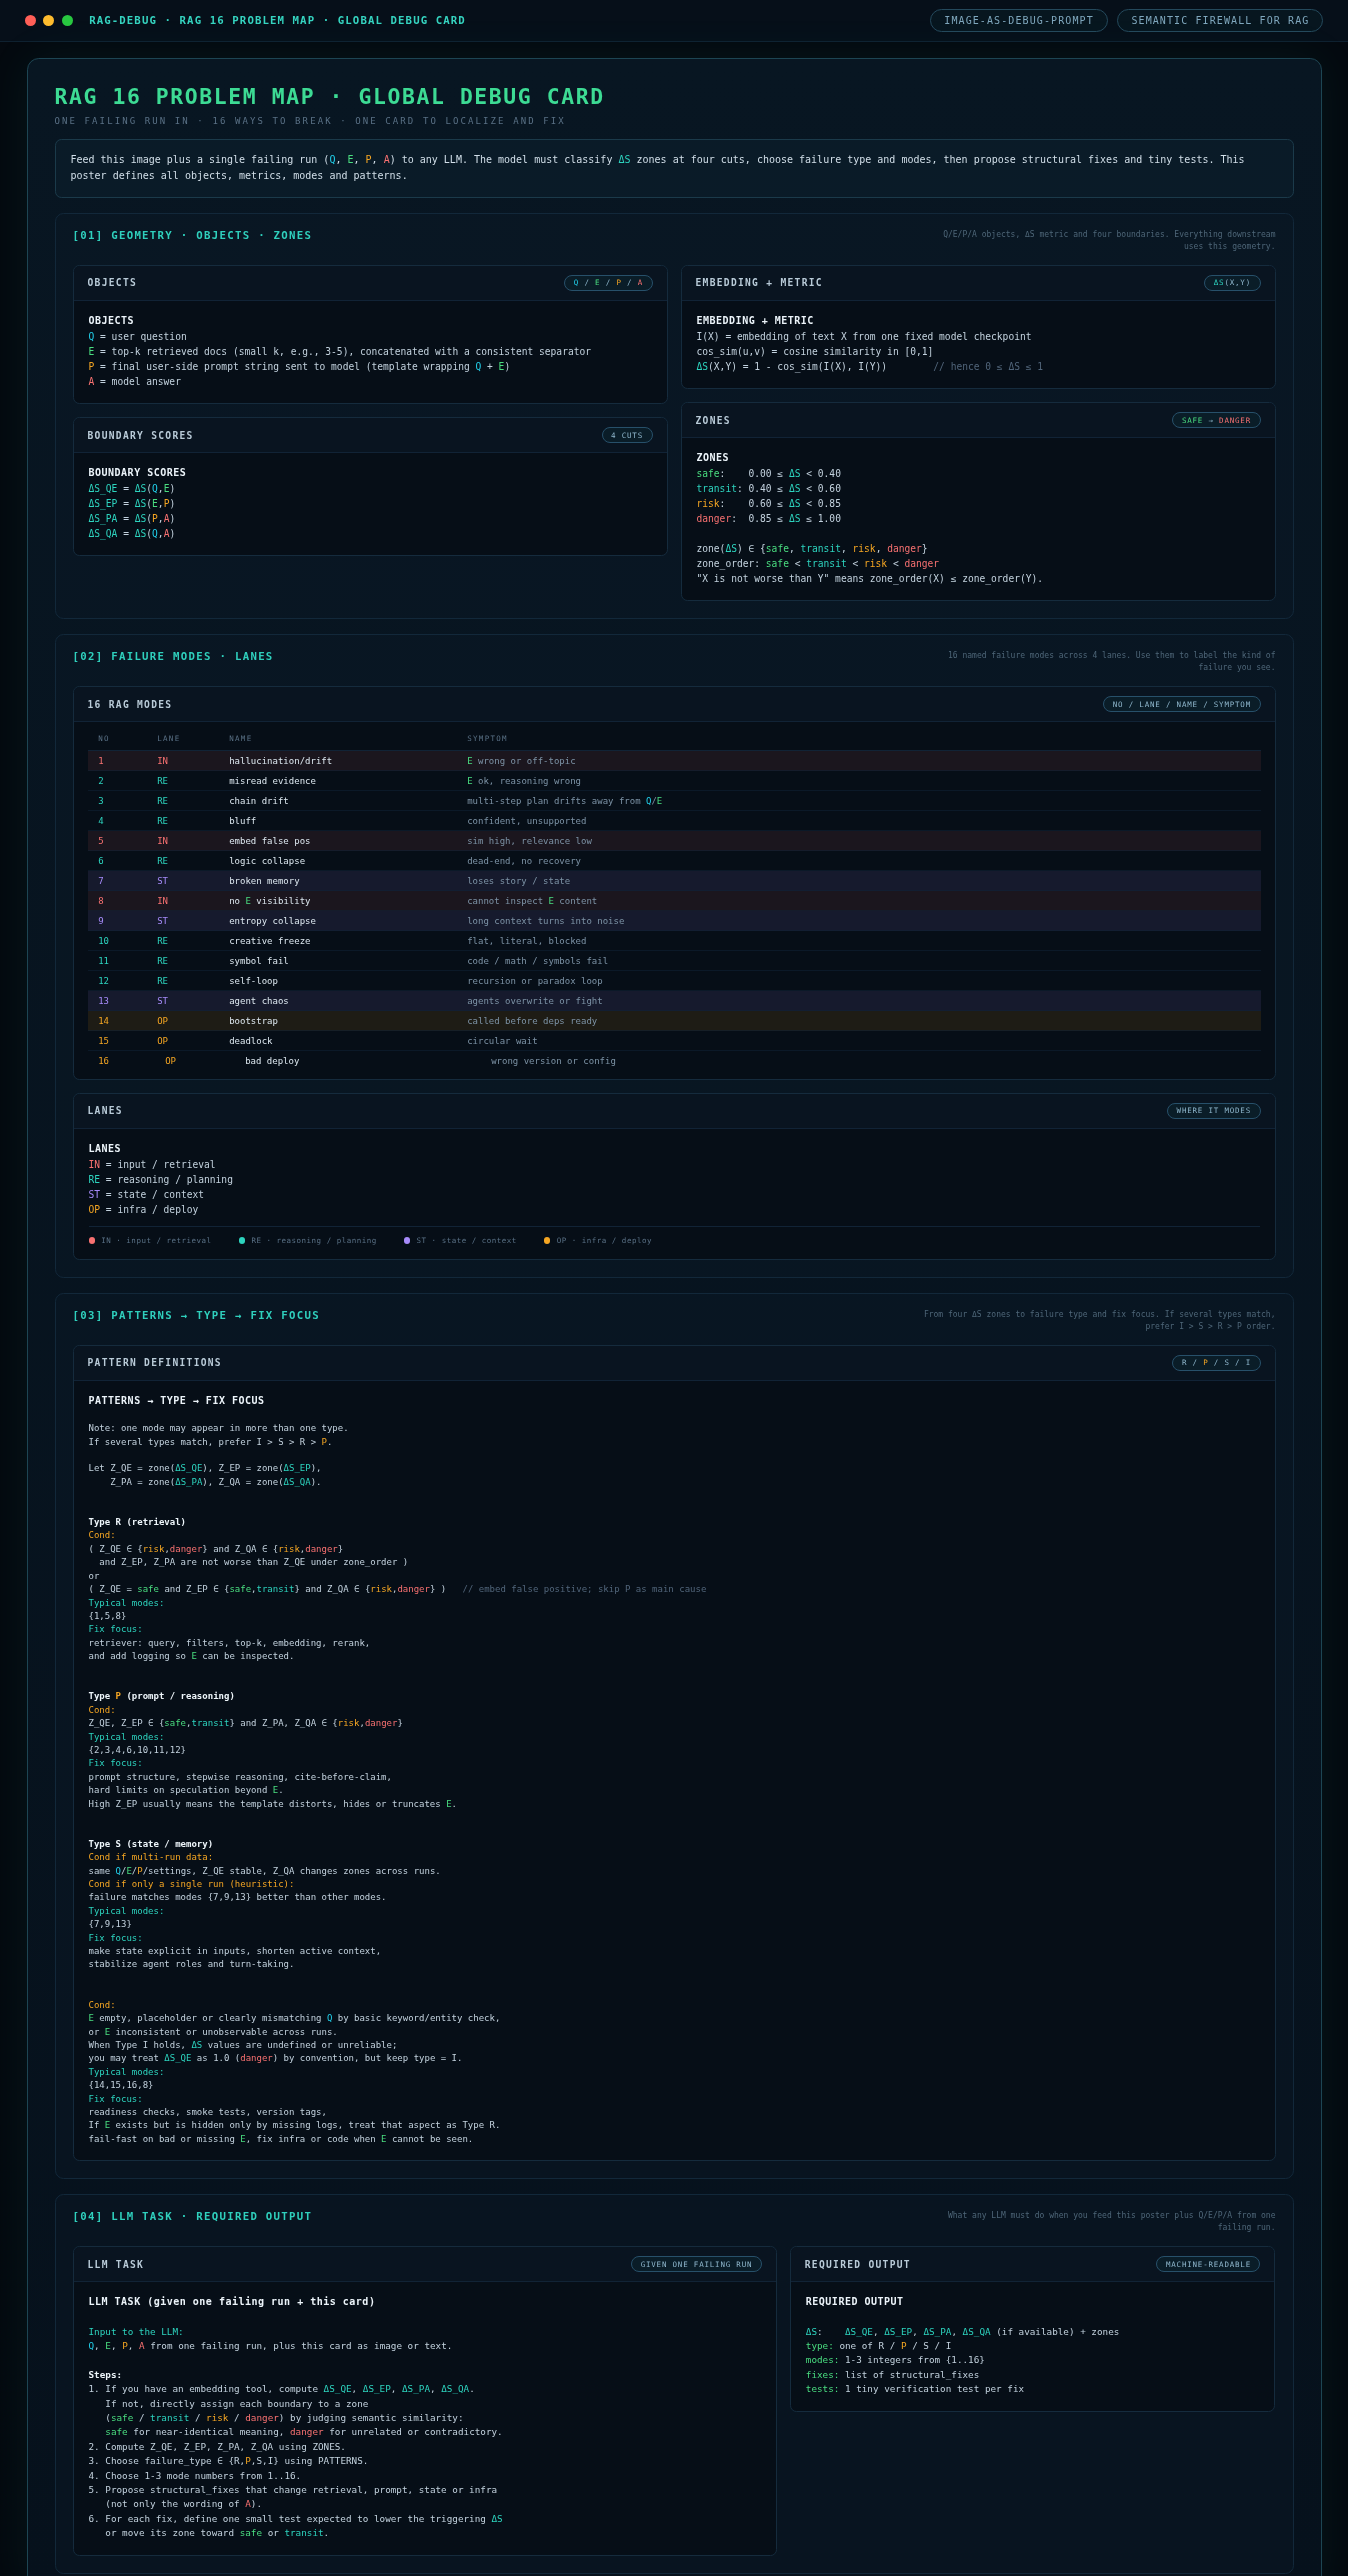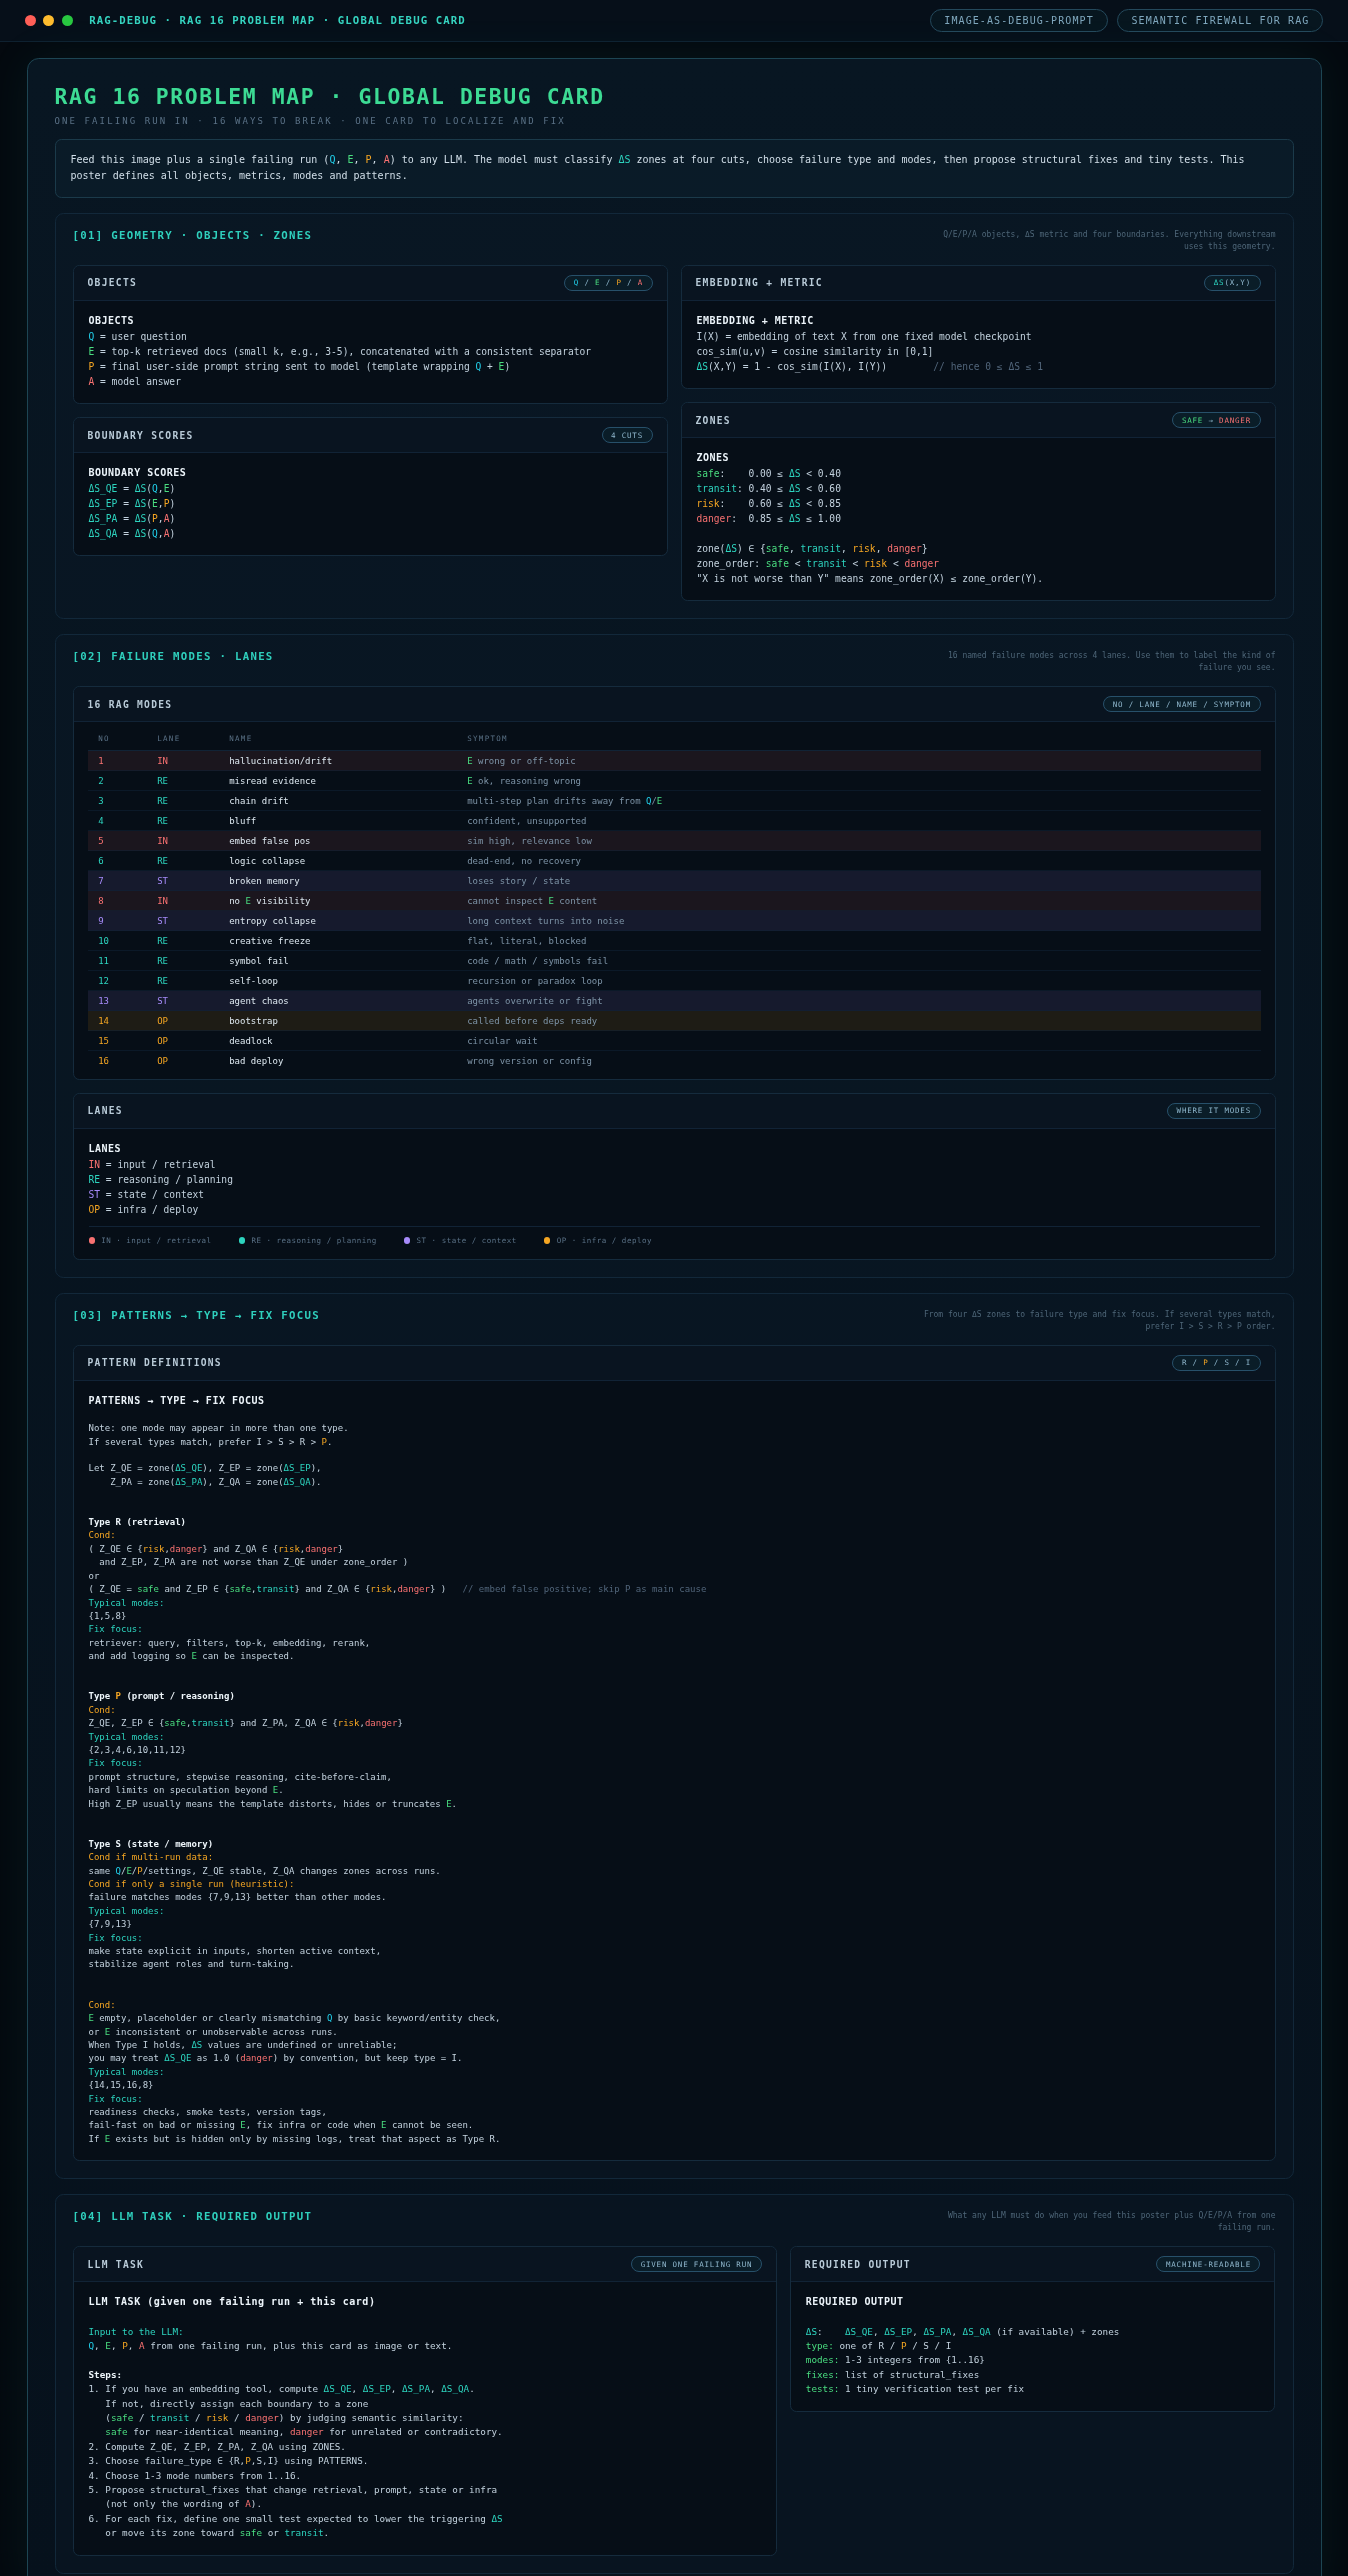--- a/index.html
+++ b/index.html
@@ -55,21 +55,21 @@
   .zs{color:#4ade80}.zt{color:#2dd4bf}.zr{color:#f5a623}.zd{color:#f87171}
   .cm{color:#51657a}.key{color:#4ade80}
   .lin{color:#f87171}.lre{color:#2dd4bf}.lst{color:#a78bfa}.lop{color:#f5a623}
   .lbl-orange{color:#f5a623}.lbl-teal{color:#2dd4bf}
   .lbl-bright{color:#eef6fb;font-weight:bold}
   
   .mtable{font-size:9px;}
   .thead,.trow{display:grid;grid-template-columns:59px 72px 238px 1fr;align-items:center;padding:0 10.7px;}
   .thead{height:24.6px;color:#5a7186;font-size:7.5px;letter-spacing:1.3px;border-bottom:0.5px solid #112336;}
   .trow{height:20px;border-bottom:0.5px solid rgba(17,35,54,0.55);}
-  .trow:last-child{border-bottom:none;}
+  .trow:last-child{border-bottom:none;gap:8px;}
   .c-name{color:#dde8f0;}
   .c-sym{color:#7d93a6;}
   .trow.lane-IN .c-no,.trow.lane-IN .c-lane{color:#f87171;}
   .trow.lane-RE .c-no,.trow.lane-RE .c-lane{color:#2dd4bf;}
   .trow.lane-ST .c-no,.trow.lane-ST .c-lane{color:#a78bfa;}
   .trow.lane-OP .c-no,.trow.lane-OP .c-lane{color:#f5a623;}
   .trow.hl.lane-IN{background:rgba(248,113,113,0.09);}
   .trow.hl.lane-ST{background:rgba(167,139,250,0.10);}
   .trow.hl.lane-OP{background:rgba(245,158,11,0.10);}
   
@@ -392,22 +392,22 @@
             <div class="cl">&nbsp;</div>
             <div class="cl lbl-orange">Cond:</div>
             <div class="cl"><span class="oe">E</span> empty, placeholder or clearly mismatching <span class="oq">Q</span> by basic keyword/entity check,</div>
             <div class="cl">or <span class="oe">E</span> inconsistent or unobservable across runs.</div>
             <div class="cl">When Type I holds, <span class="ds">ΔS</span> values are undefined or unreliable;</div>
             <div class="cl">you may treat <span class="ds">ΔS_QE</span> as 1.0 (<span class="zd">danger</span>) by convention, but keep type = I.</div>
             <div class="cl lbl-teal">Typical modes:</div>
             <div class="cl">{14,15,16,8}</div>
             <div class="cl lbl-teal">Fix focus:</div>
             <div class="cl">readiness checks, smoke tests, version tags,</div>
+            <div class="cl">If <span class="oe">E</span> exists but is hidden only by missing logs, treat that aspect as Type R.</div>
             <div class="cl">fail-fast on bad or missing <span class="oe">E</span>, fix infra or code when <span class="oe">E</span> cannot be seen.</div>
-            <div class="cl">If <span class="oe">E</span> exists but is hidden only by missing logs, treat that aspect as Type R.</div>
           </div>
       </div>
     </div>
   </section>
 
   <section class="sec">
     <div class="sec-head">
       <div class="sec-title">[04] LLM TASK · REQUIRED OUTPUT</div>
       <div class="sec-note">What any LLM must do when you feed this poster plus Q/E/P/A from one failing run.</div>
     </div>

